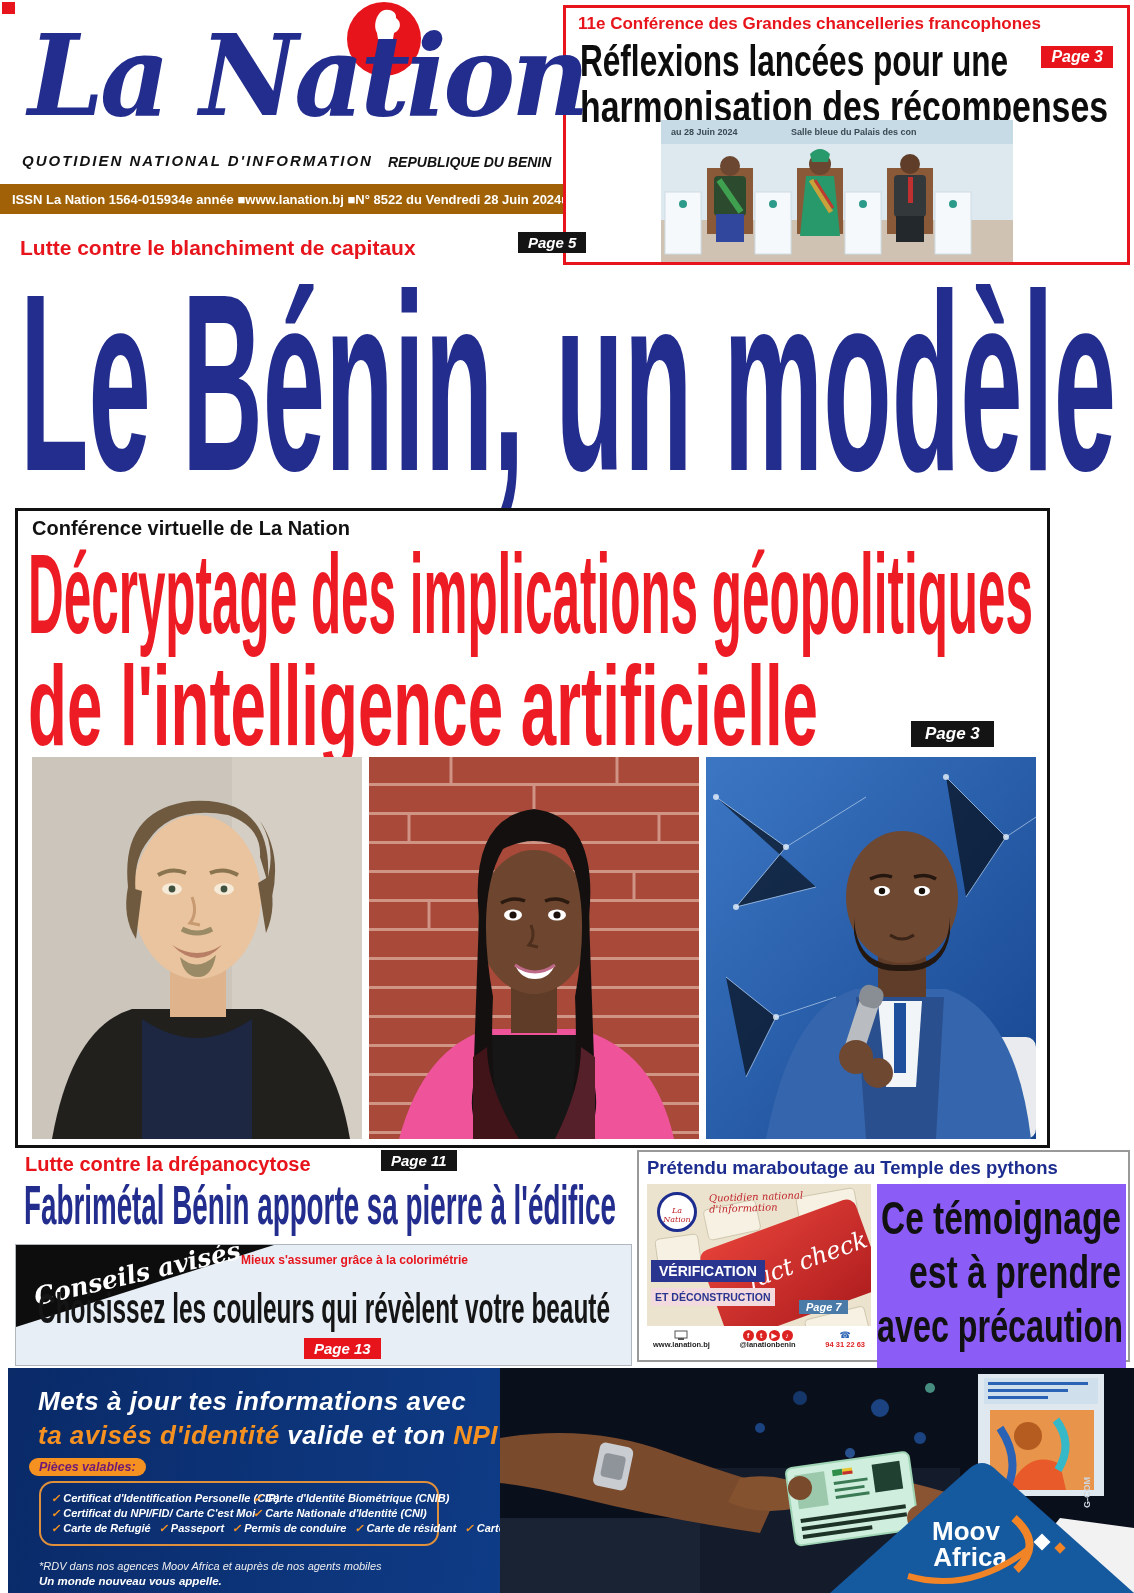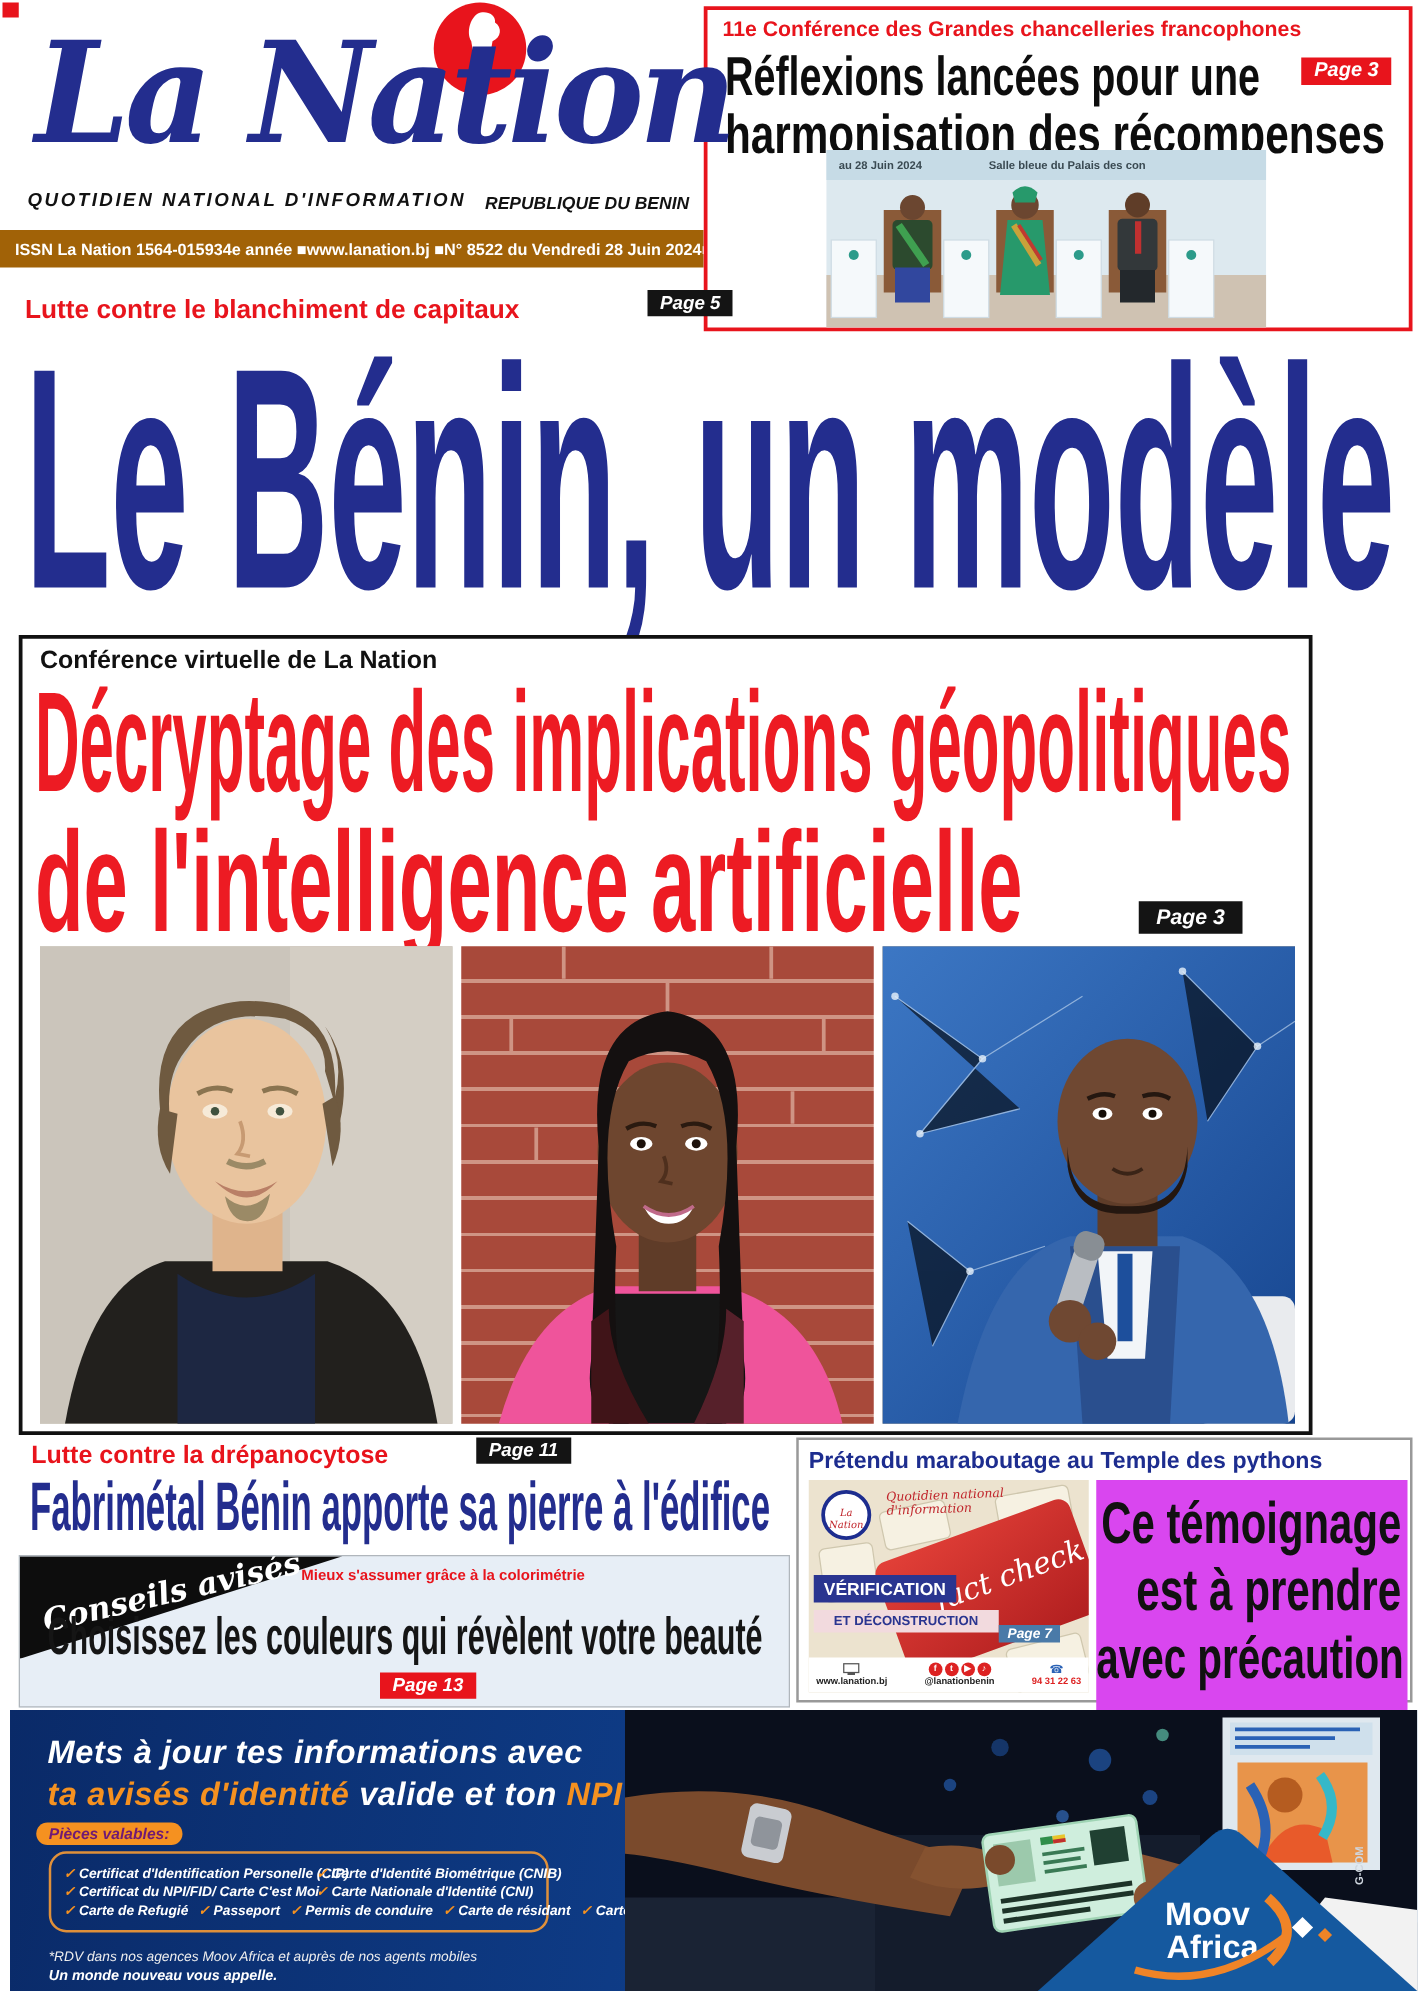--- a/index.html
+++ b/index.html
@@ -38,29 +38,29 @@
   
   .colo-box{position:absolute;left:15px;top:1244px;width:617px;height:122px;background:#e7eef6;border:1px solid #b0b6bc;box-sizing:border-box;overflow:hidden;}
   .colo-corner{position:absolute;left:0;top:0;width:258px;height:82px;background:#0d0d0d;clip-path:polygon(0 0,100% 0,0 100%);}
   .colo-script{position:absolute;left:16px;top:14px;transform:rotate(-13deg);font-family:"DejaVu Serif",serif;font-style:italic;font-weight:bold;font-size:25px;color:#fff;}
   .colo-kicker{position:absolute;left:225px;top:8px;color:#e8141c;font-weight:bold;font-size:12px;}
 
   
   .fact-box{position:absolute;left:637px;top:1150px;width:493px;height:212px;border:2px solid #999;background:#fff;box-sizing:border-box;}
   .fact-kicker{position:absolute;left:8px;top:5px;color:#1d2d8f;font-weight:bold;font-size:18.5px;}
   .fact-img{position:absolute;left:8px;top:32px;width:224px;height:170px;background:#ece3cf;overflow:hidden;}
-  .fact-head-zone{position:absolute;left:238px;top:32px;width:249px;height:220px;background:#d946ef;text-decoration:underline;}
+  .fact-head-zone{position:absolute;left:238px;top:32px;width:249px;height:220px;background:#8b5cf6;text-decoration:underline;}
   .fkey{position:absolute;background:#f6f1e2;border:1px solid #cfc7ae;border-radius:5px;}
   .fact-redkey{position:absolute;left:62px;top:38px;width:165px;height:96px;border-radius:10px;background:linear-gradient(160deg,#e34038,#b01e1f);transform:rotate(-20deg);}
   .fact-script{position:absolute;left:20px;top:32px;transform:rotate(-20deg);font-family:"DejaVu Serif",serif;font-style:italic;font-size:24px;color:#fff;}
   .fact-logo{position:absolute;left:10px;top:8px;width:40px;height:40px;border-radius:50%;background:#fff;border:3px solid #1d2d8f;box-sizing:border-box;}
   .fact-logo span{display:block;text-align:center;margin-top:11px;font-family:"DejaVu Serif",serif;font-style:italic;font-size:8px;color:#c0262c;}
   .fact-title-script{position:absolute;left:62px;top:6px;font-family:"DejaVu Serif",serif;font-style:italic;font-size:10px;color:#c0262c;transform:rotate(-2deg);}
   .fact-b1{position:absolute;left:4px;top:76px;background:#2a3590;color:#fff;font-weight:bold;font-size:14px;padding:3px 8px;}
-  .fact-b2{position:absolute;left:4px;top:104px;background:#f2dade;color:#2a3590;font-weight:bold;font-size:10.5px;padding:3px 16px;}
+  .fact-b2{position:absolute;left:4px;top:104px;background:#f2dade;color:#2a3590;font-weight:bold;font-size:10.5px;padding:3px 4px;}
   .fact-b3{position:absolute;left:152px;top:116px;background:#4a7aa8;color:#fff;font-style:italic;font-weight:bold;font-size:11px;padding:1px 7px;}
   .fact-footer{position:absolute;left:0;bottom:0;width:100%;height:28px;background:#fff;display:flex;align-items:center;justify-content:space-between;padding:0 6px;box-sizing:border-box;}
   .ffcol{display:flex;flex-direction:column;align-items:center;line-height:1.1;}
   .fftext{font-size:7.5px;font-weight:bold;color:#222;}
   .ffphone{font-size:7.5px;font-weight:bold;color:#d22;}
   .socrow{display:flex;gap:2px;}
   .soc{width:11px;height:11px;border-radius:50%;background:#d22;color:#fff;font-size:7px;font-weight:bold;text-align:center;line-height:11px;}
 
   
   .ad{position:absolute;left:8px;top:1368px;width:1126px;height:225px;background:linear-gradient(100deg,#0a2a68 0%,#0f3f8c 55%,#11498f 100%);overflow:hidden;}

